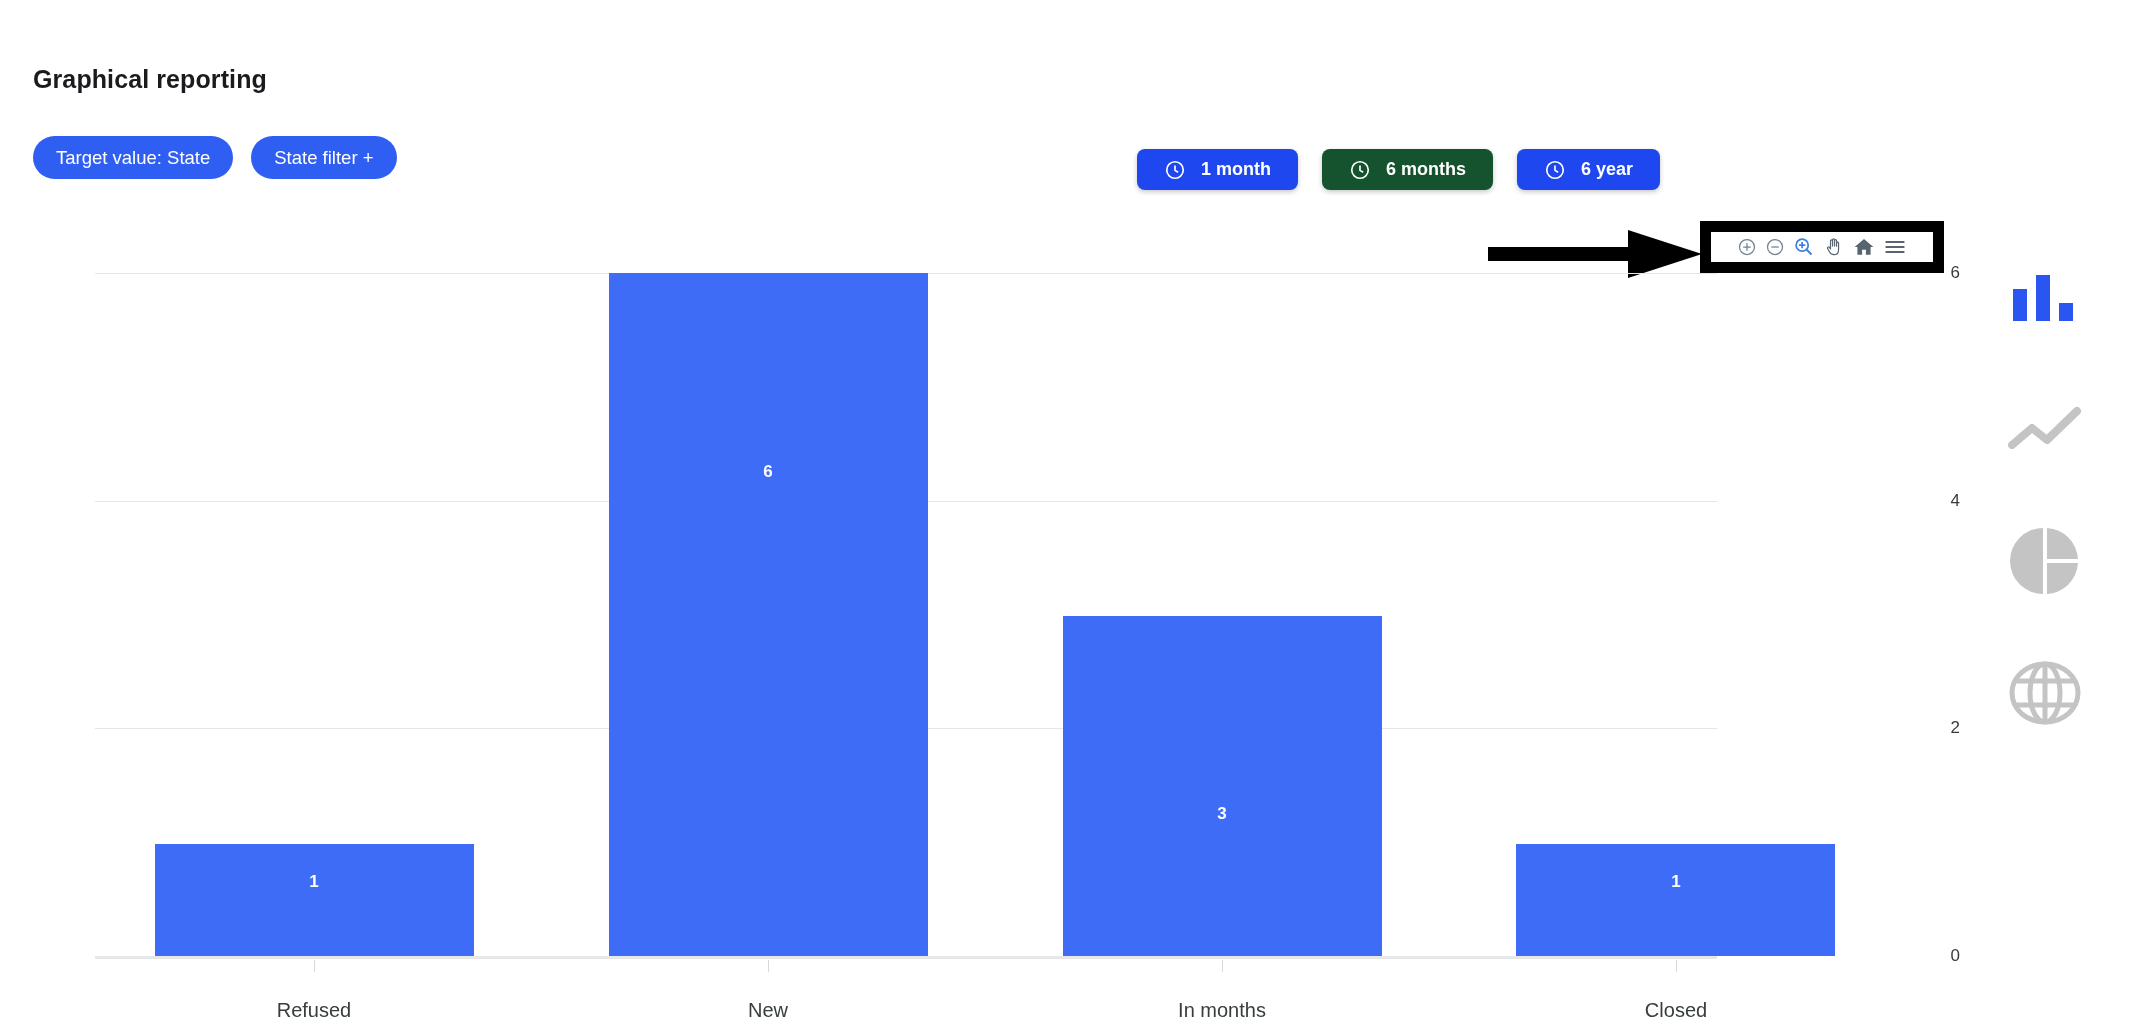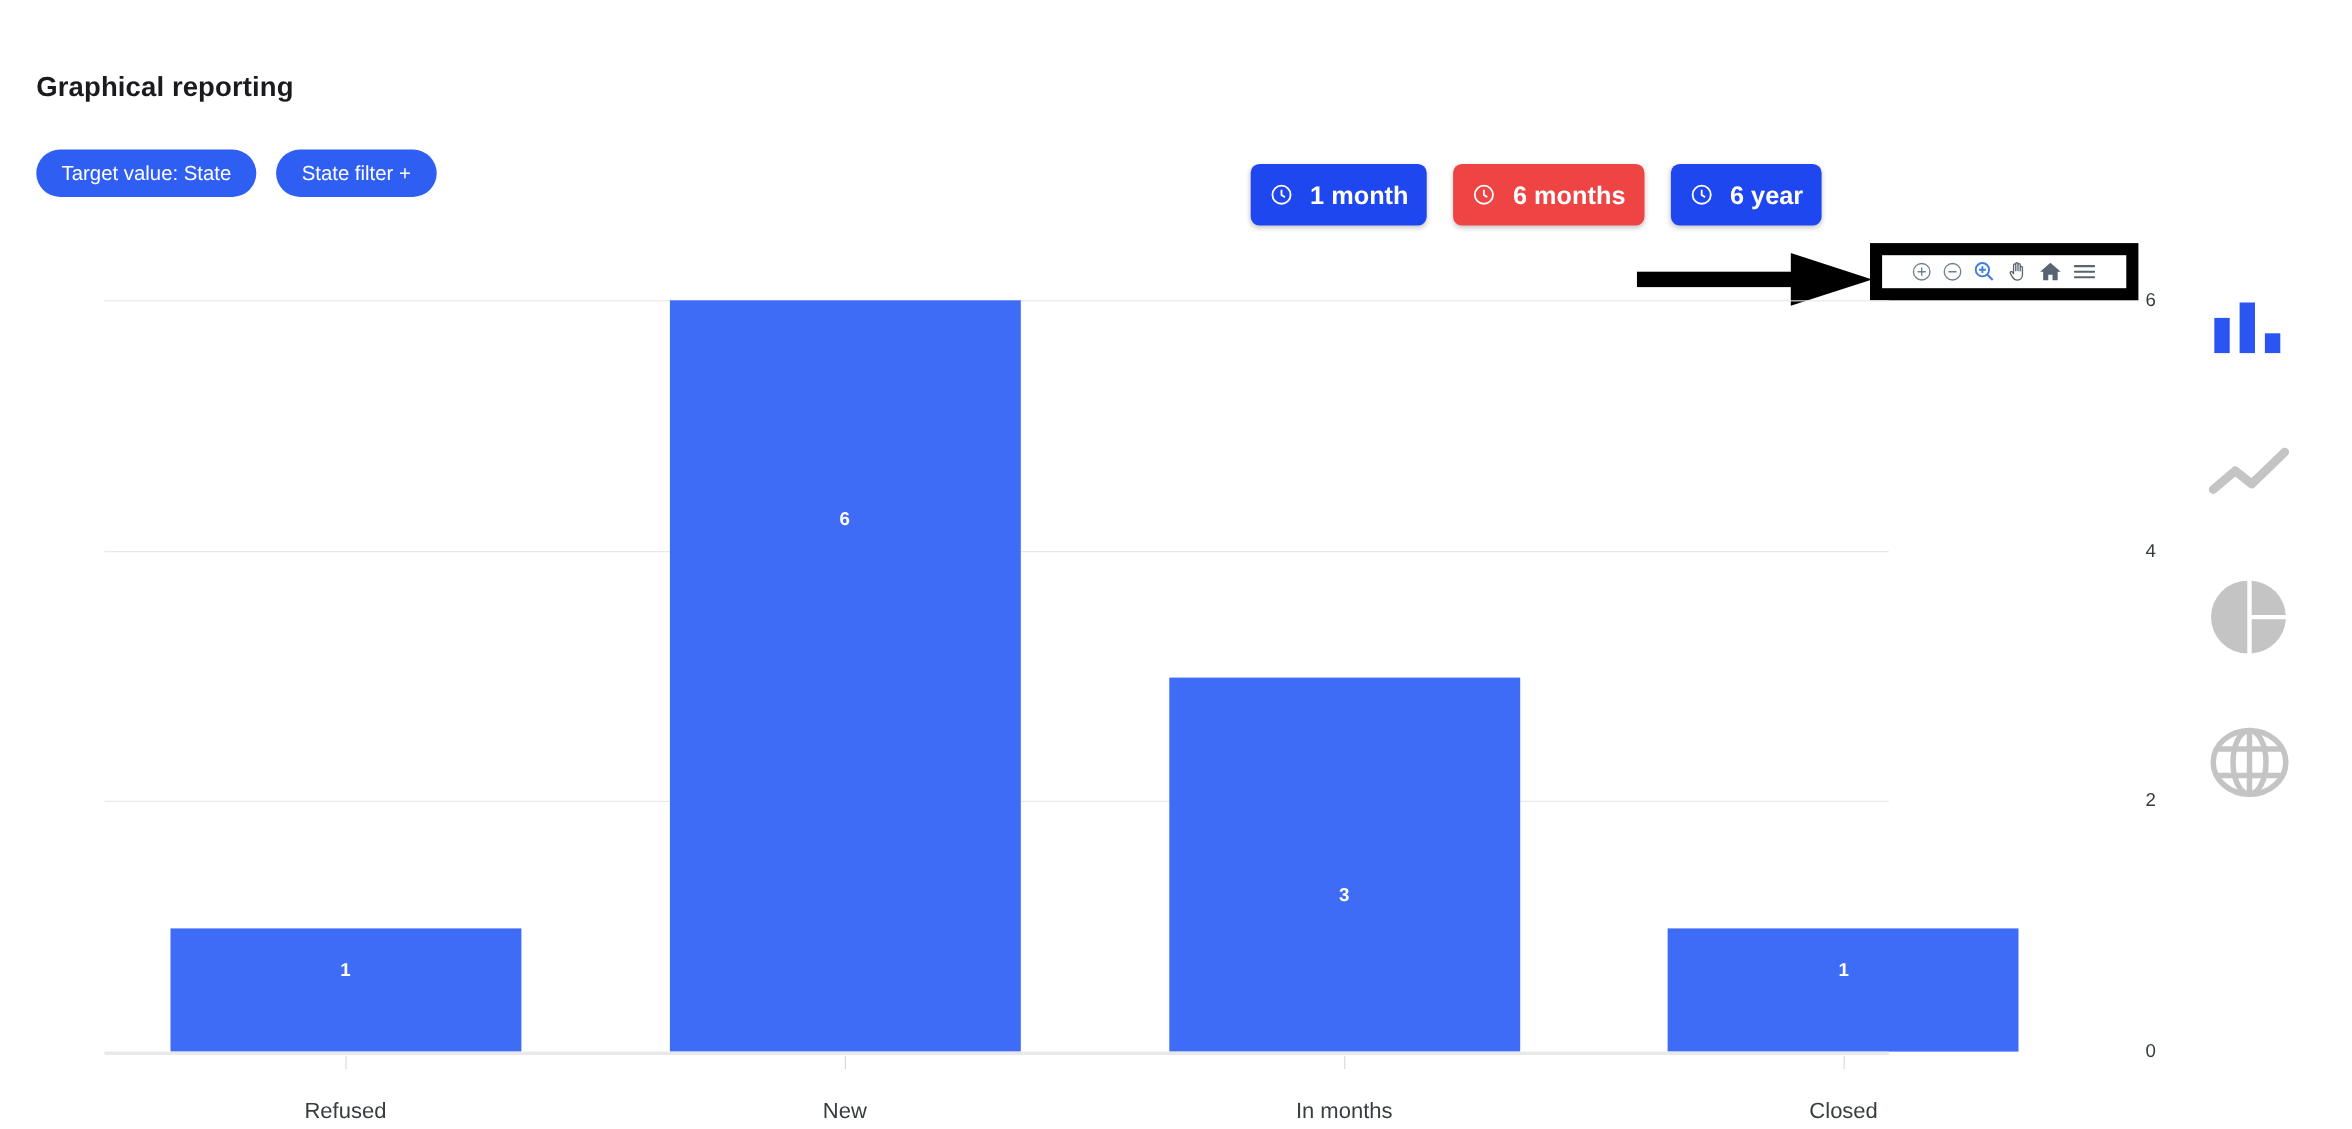--- a/index.html
+++ b/index.html
@@ -24,26 +24,26 @@
   .pill {
     height: 43px; border-radius: 24px; background: #2f5ef3; color: #fff;
     display: flex; align-items: center; padding: 0 23px;
     font-size: 18.5px; font-weight: 400; white-space: nowrap;
     cursor: pointer; border: none;
   }
 
   
   .period-row { position: absolute; left: 1137px; top: 126px; display: flex; gap: 24px; }
   .period-btn {
-    height: 56px; border-radius: 8px; background: #1f47ef; color: #fff;
-    display: flex; align-items: center; gap: 15px; padding: 0 17px;
-    font-size: 23px; font-weight: 700; white-space: nowrap; cursor: pointer;
+    height: 41px; border-radius: 8px; background: #1f47ef; color: #fff;
+    display: flex; align-items: center; gap: 15px; padding: 0 27px;
+    font-size: 18px; font-weight: 700; white-space: nowrap; cursor: pointer;
     border: none; box-shadow: 0 2px 5px rgba(0,0,0,.22);
   }
-  .period-btn.active { background: #ef4444; }
+  .period-btn.active { background: #14532d; }
   .period-btn svg { display: block; flex: none; }
 
   
   .chart-toolbar {
     position: absolute; left: 1700px; top: 198px;
     width: 244px; height: 52px;
     background: #ffffff;
     border: 11px solid #000000;
     display: flex; align-items: center; justify-content: center; gap: 8px;
   }

